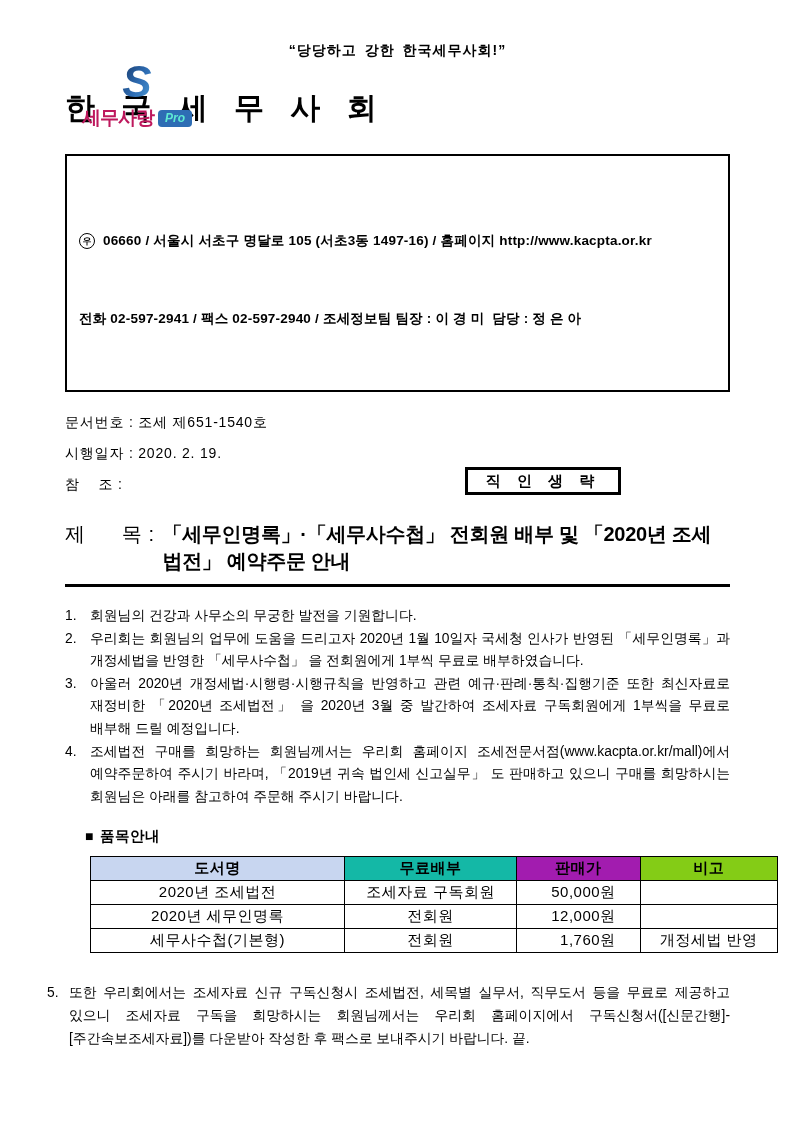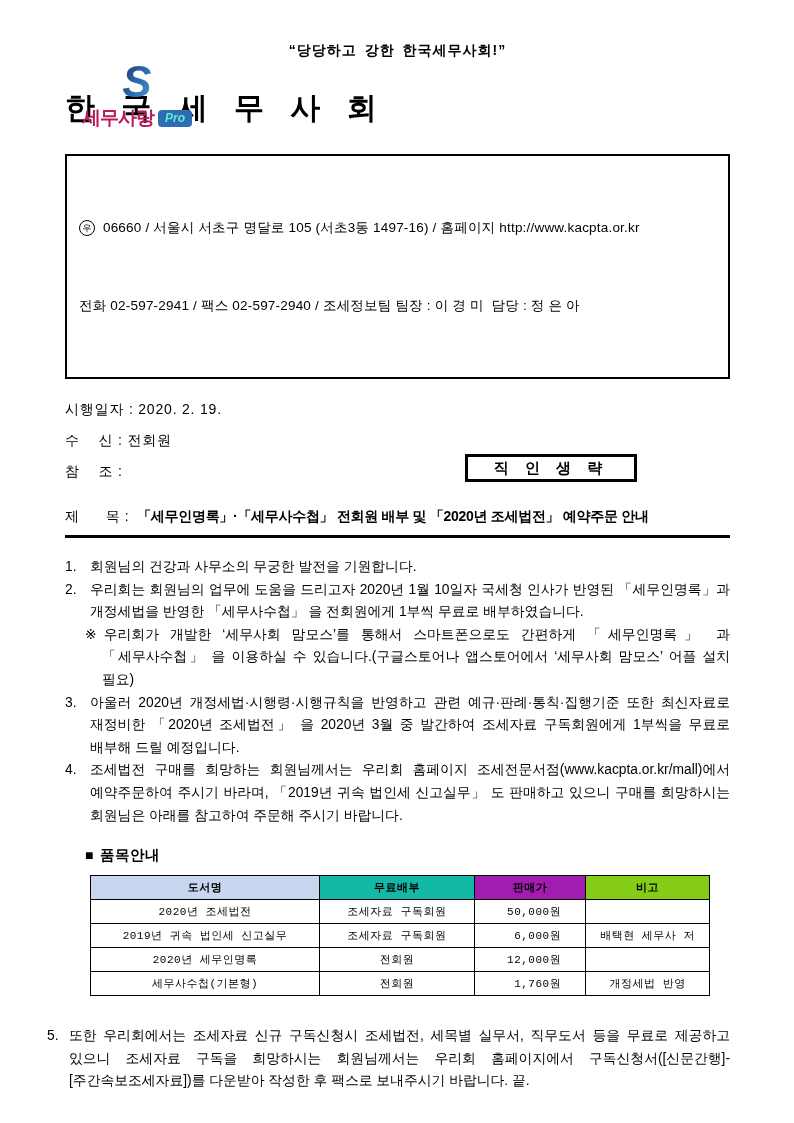--- a/index.html
+++ b/index.html
@@ -37,64 +37,64 @@
   .org-title {
     font-size:30px; font-weight:bold;
     letter-spacing:9px;
     padding-top:24px;
     white-space:pre;
   }
   
   .address-box {
     border:2px solid #000;
     margin-top:8px;
-    padding:7px 10px 6px 12px;
+    padding:20px 10px 6px 12px;
     font-size:13.5px;
     line-height:26px;
     letter-spacing:0.2px;
     white-space:pre-wrap;
+    font-weight:bold;
   }
   .postal-circle {
     display:inline-block; width:16px; height:16px;
     border:1px solid #000; border-radius:50%;
     font-size:9px; line-height:14px; text-align:center;
     vertical-align:1px; margin-right:4px;
   }
   
   .doc-info { position:relative; margin-top:15px; font-size:14px; letter-spacing:0.8px; }
   .doc-info .row { line-height:31px; white-space:pre; }
   .doc-info .lbl { white-space:pre; }
   .stamp-box {
     position:absolute; left:400px; top:60px;
-    width:172px; height:28px;
+    width:156px; height:28px;
     border:3px solid #000;
     display:flex; align-items:center; justify-content:center;
     font-size:15px; font-weight:bold; letter-spacing:6px;
     white-space:pre;
   }
   
-  .subject-row { margin-top:21px; font-size:14px; display:flex; }
+  .subject-row { margin-top:21px; font-size:20px; display:flex; }
   .subject-row .lbl { white-space:pre; letter-spacing:0.5px; }
   .subject-row .txt { font-weight:bold; margin-left:8px; letter-spacing:-0.3px; }
   .thick-rule { height:3px; background:#000; margin-top:9px; }
   
   .body-block { margin-top:18px; font-size:13.8px; line-height:22.6px; }
   .item { position:relative; padding-left:25px; text-align:justify; word-break:keep-all; }
   .item .num { position:absolute; left:0; top:0; }
   .note { margin-left:-5px; padding-left:17px; text-indent:-17px; text-align:justify; word-break:keep-all; }
   
   .section-heading { margin-top:19px; font-size:14.5px; font-weight:bold; padding-left:20px; letter-spacing:0.5px; }
   .sq { font-size:14px; margin-right:6px; }
   table.items {
     border-collapse:collapse;
     margin:10px 0 0 25px;
-    width:620px;
-    font-size:11px;
+    width:688px;
+    font-size:15px;
     table-layout:fixed;
-    font-family:Liberation Mono, monospace;
   }
   table.items th, table.items td {
     border:1.5px solid #000;
     height:24px;
     text-align:center;
     letter-spacing:0.5px;
     padding:0 4px;
   }
   table.items th { font-weight:bold; }
   table.items td.price { text-align:right; padding-right:24px; }
@@ -136,39 +136,38 @@
     </div>
     <div class="org-title">한 국 세 무 사 회</div>
   </div>
 
   <div class="address-box">
     <div><span class="postal-circle">우</span><span> 06660 / 서울시 서초구 명달로 105 (서초3동 1497-16) / 홈페이지 http://www.kacpta.or.kr</span></div>
     <div>전화 02-597-2941 / 팩스 02-597-2940 / 조세정보팀 팀장 : 이 경 미  담당 : 정 은 아</div>
   </div>
 
   <div class="doc-info">
+    <div class="row"><span class="lbl">문서번호 : </span><span>조세 제651-1540호</span></div>
     <div class="row"><span class="lbl">시행일자 : </span><span>2020. 2. 19.</span></div>
-    <div class="row"><span class="lbl">수    신 : </span><span>전회원</span></div>
     <div class="row"><span class="lbl">참    조 : </span><span></span></div>
     <div class="stamp-box">직 인 생 략</div>
   </div>
 
   <div class="subject-row">
     <span class="lbl">제      목 :</span>
     <span class="txt">「세무인명록」·「세무사수첩」 전회원 배부 및 「2020년 조세법전」 예약주문 안내</span>
   </div>
   <div class="thick-rule"></div>
 
   <div class="body-block">
     <div class="item">
       <span class="num">1.</span><span>회원님의 건강과 사무소의 무궁한 발전을 기원합니다.</span>
     </div>
     <div class="item">
       <span class="num">2.</span><span>우리회는 회원님의 업무에 도움을 드리고자 2020년 1월 10일자 국세청 인사가 반영된 「세무인명록」과 개정세법을 반영한 「세무사수첩」 을 전회원에게 1부씩 무료로 배부하였습니다.</span>
-      <div class="note">※우리회가 개발한 ‘세무사회 맘모스’를 통해서 스마트폰으로도 간편하게 「세무인명록」 과 「세무사수첩」 을 이용하실 수 있습니다.(구글스토어나 앱스토어에서 ‘세무사회 맘모스’ 어플 설치 필요)</div>
     </div>
     <div class="item">
       <span class="num">3.</span><span>아울러 2020년 개정세법·시행령·시행규칙을 반영하고 관련 예규·판례·통칙·집행기준 또한 최신자료로 재정비한 「2020년 조세법전」 을 2020년 3월 중 발간하여 조세자료 구독회원에게 1부씩을 무료로 배부해 드릴 예정입니다.</span>
     </div>
     <div class="item">
       <span class="num">4.</span><span>조세법전 구매를 희망하는 회원님께서는 우리회 홈페이지 조세전문서점(www.kacpta.or.kr/mall)에서 예약주문하여 주시기 바라며, 「2019년 귀속 법인세 신고실무」 도 판매하고 있으니 구매를 희망하시는 회원님은 아래를 참고하여 주문해 주시기 바랍니다.</span>
     </div>
   </div>
 
   <div class="section-heading">
@@ -191,26 +190,20 @@
       </tr>
     </thead>
     <tbody>
       <tr>
         <td>2020년 조세법전</td>
         <td>조세자료 구독회원</td>
         <td class="price">50,000원</td>
         <td></td>
       </tr>
       <tr>
-        <td>2019년 귀속 법인세 신고실무</td>
-        <td>조세자료 구독회원</td>
-        <td class="price">6,000원</td>
-        <td>배택현 세무사 저</td>
-      </tr>
-      <tr>
         <td>2020년 세무인명록</td>
         <td>전회원</td>
         <td class="price">12,000원</td>
         <td></td>
       </tr>
       <tr>
         <td>세무사수첩(기본형)</td>
         <td>전회원</td>
         <td class="price">1,760원</td>
         <td>개정세법 반영</td>

